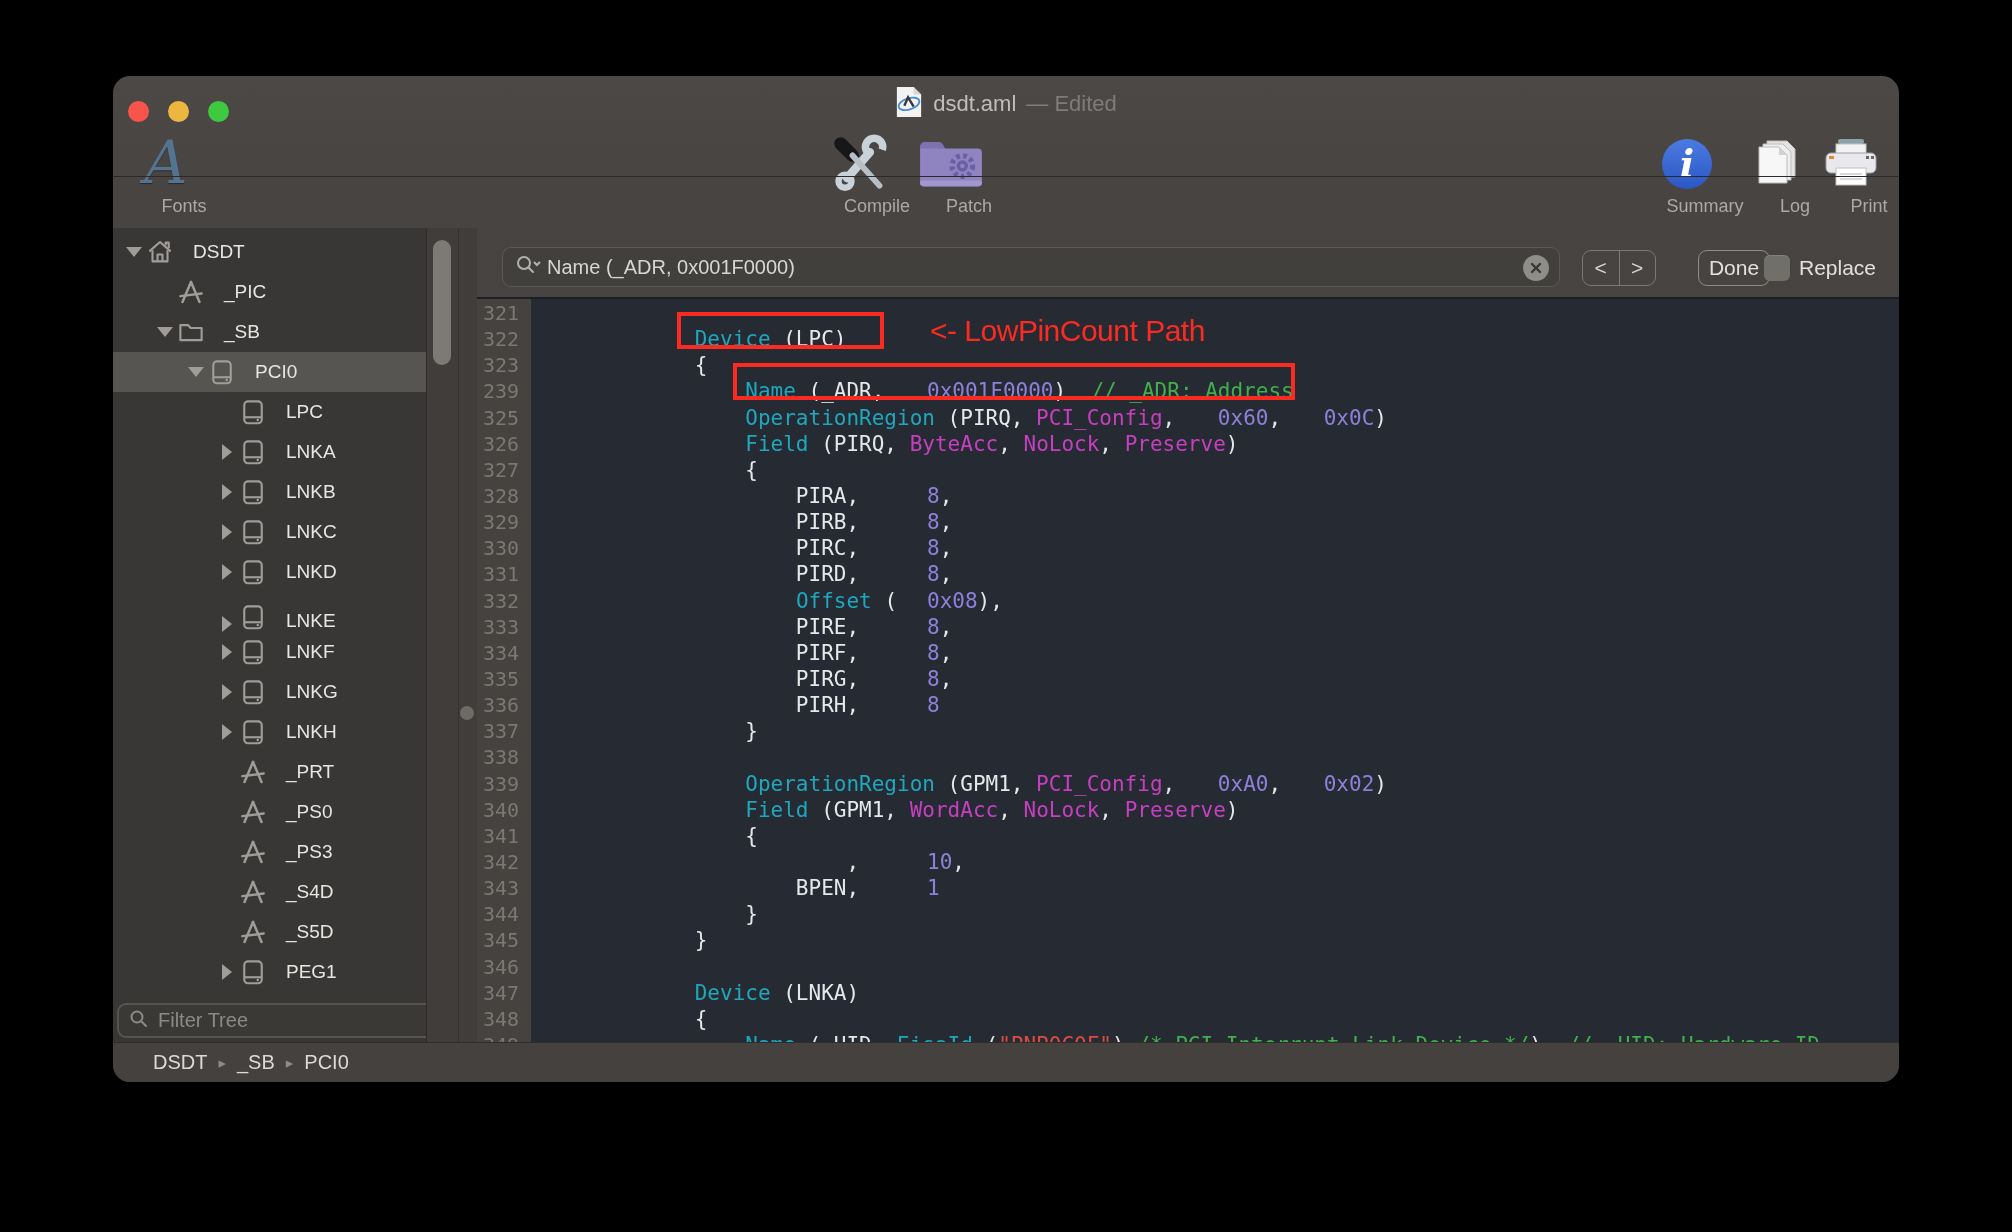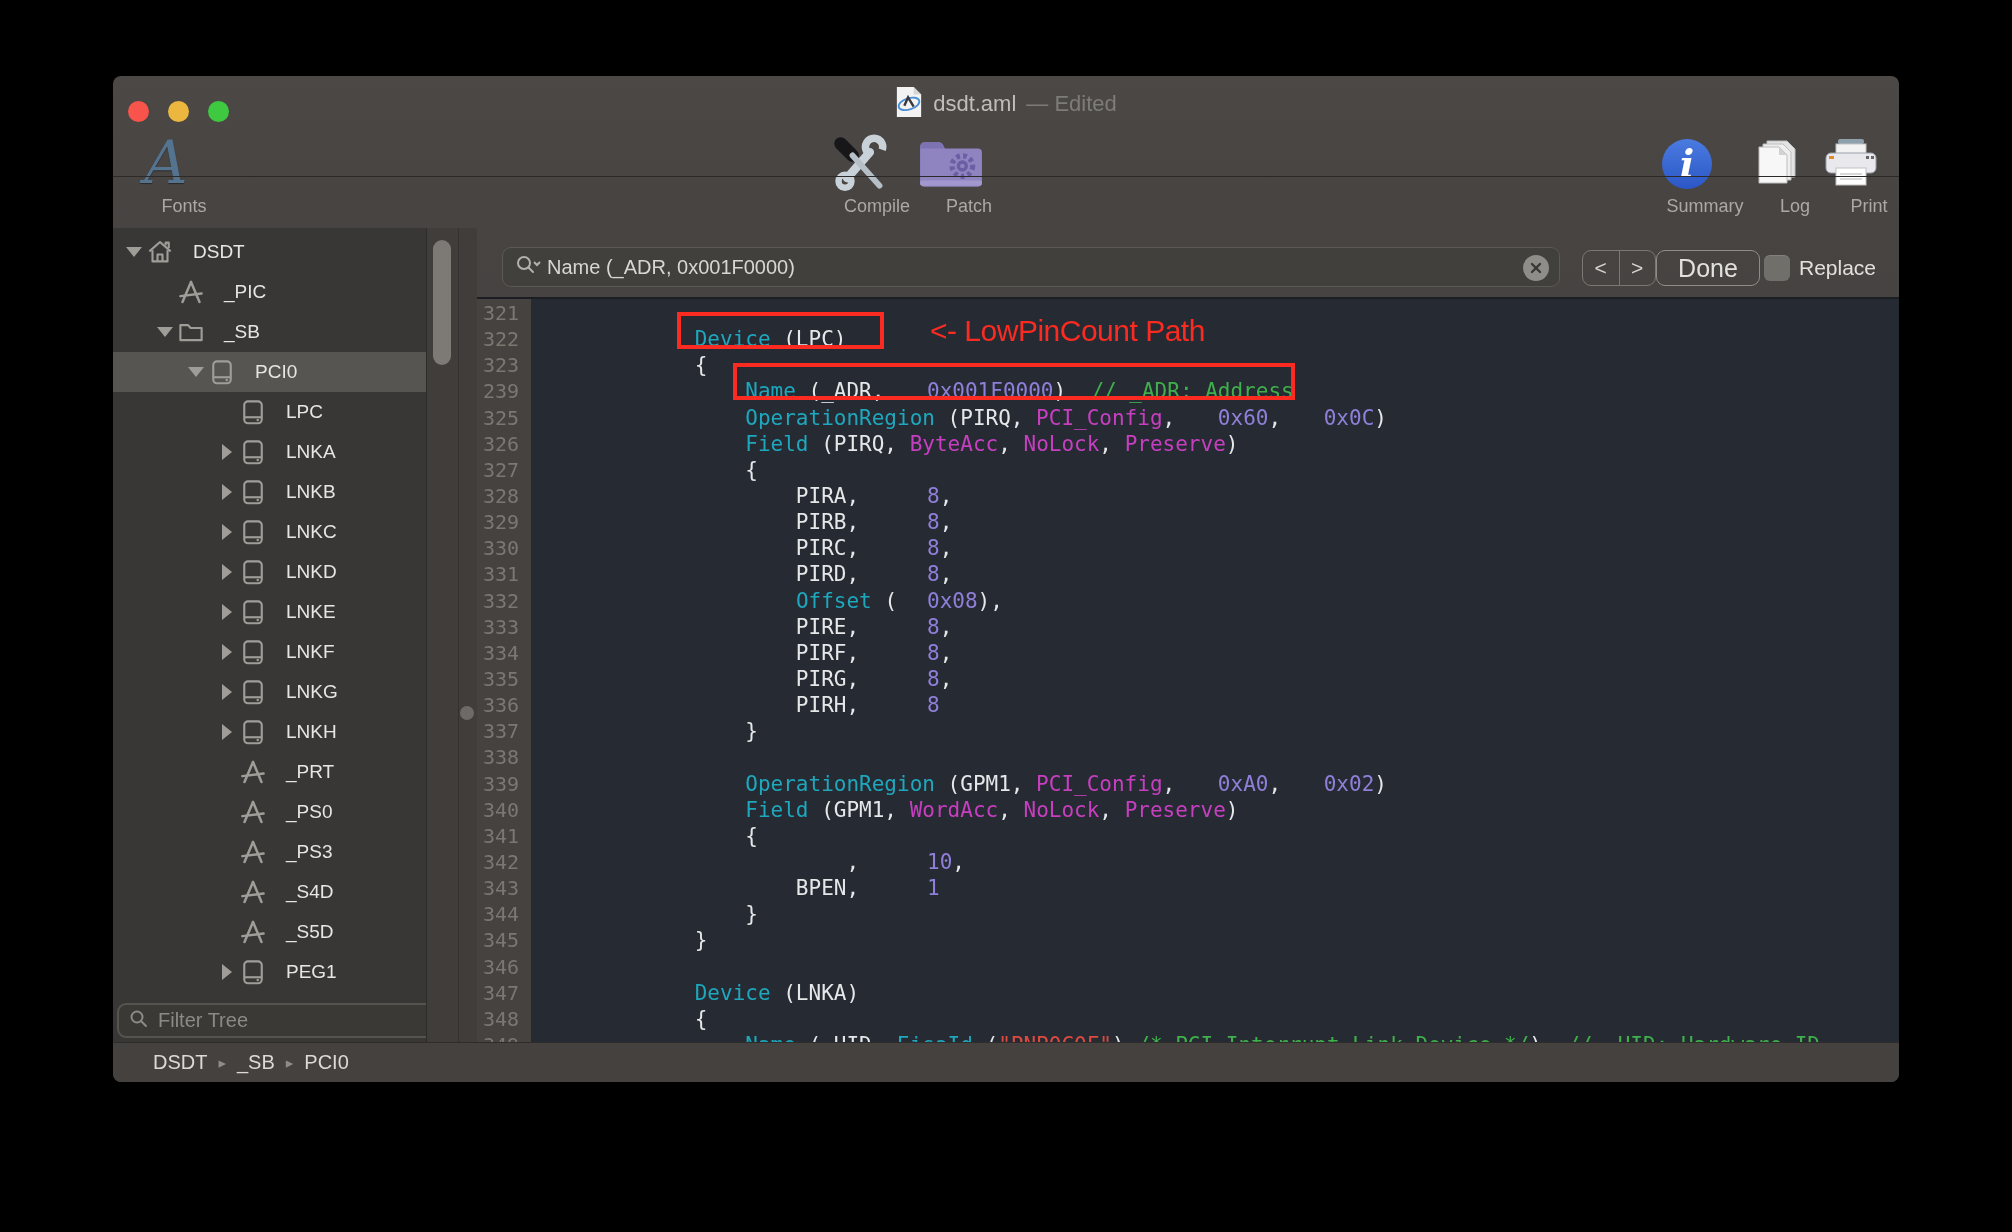--- a/index.html
+++ b/index.html
@@ -1,18 +1,18 @@
 <!DOCTYPE html>
 <html style="--anno-red: #fb2b21; --code-k: #1ea7bd; --code-t: #c73fc0; --code-n: #8f7fd9; --code-c: #3fb04b; --code-s: #dd4a40; --code-w: #e5e7e9; --editor-bg: #262b33; --tl-close: #f8544b; --tl-min: #ecb73e; --tl-zoom: #3ec940;"><head>
 <meta charset="utf-8">
 <style>
   html,body{margin:0;padding:0;width:2012px;height:1232px;background:#000;overflow:hidden;
             font-family:"Liberation Sans",sans-serif;}
   *{box-sizing:border-box;}
-  .window{position:absolute;left:113px;top:76px;width:1786px;height:1006px;border-radius:8px;
+  .window{position:absolute;left:113px;top:76px;width:1786px;height:1006px;border-radius:17px;
           background:linear-gradient(180deg,#4b4846 0%,#474442 12%,#434040 55%,#403d3b 100%);
           box-shadow:0 22px 60px rgba(0,0,0,.75);overflow:hidden;}
   
   .titlebar{position:absolute;left:0;top:0;right:0;height:52px;}
   .light{position:absolute;top:25px;width:21px;height:21px;border-radius:50%;}
   .light.r{left:15px;background:var(--tl-close);}
   .light.y{left:55px;background:var(--tl-min);}
   .light.g{left:95px;background:var(--tl-zoom);}
   .titlegroup{position:absolute;left:0;right:0;top:10px;display:flex;justify-content:center;
               align-items:center;gap:10px;}
@@ -59,22 +59,22 @@
   .findfield{position:absolute;left:25px;top:19px;width:1058px;height:40px;border:1px solid #5b5955;
              border-radius:9px;background:#42403d;display:flex;align-items:center;padding:0 12px;gap:4px;}
   .findtext{color:#d8d6d3;font-size:20px;border:none;background:transparent;outline:none;flex:1;
             font-family:"Liberation Sans",sans-serif;}
   .clearbtn{position:absolute;right:10px;top:7px;width:26px;height:26px;border-radius:50%;background:#8f8d88;
             display:flex;align-items:center;justify-content:center;}
   .segmented{position:absolute;left:1105px;top:22px;width:74px;height:36px;border:1.5px solid #7a7873;
              border-radius:9px;display:flex;}
   .segbtn{flex:1;display:flex;align-items:center;justify-content:center;color:#d6d4d1;font-size:21px;}
   .segbtn:first-child{border-right:1.5px solid #7a7873;}
-  .donebtn{position:absolute;left:1179px;top:22px;width:104px;height:36px;border:1.5px solid #8e8c87;
-           border-radius:9px;display:flex;align-items:center;justify-content:center;color:#e3e1de;font-size:25px;}
+  .donebtn{position:absolute;left:1221px;top:22px;width:72px;height:36px;border:1.5px solid #8e8c87;
+           border-radius:9px;display:flex;align-items:center;justify-content:center;color:#e3e1de;font-size:21px;}
   .replacewrap{position:absolute;left:1287px;top:22px;height:36px;display:flex;align-items:center;gap:9px;}
   .checkbox{width:26px;height:26px;border-radius:6px;background:#716f6a;box-shadow:inset 0 1px 0 rgba(255,255,255,.12);}
   .replacelabel{color:#e3e1de;font-size:21px;}
   
   .codearea{position:absolute;left:0;top:69px;right:0;bottom:0;border-top:2px solid #1b1e23;overflow:hidden;}
   .gutter{position:absolute;left:0;top:0;width:54px;bottom:0;background:#454240;padding-top:1px;}
   .lnum{height:26.15px;line-height:26.15px;padding-left:6px;color:#7b7872;
         font-family:"DejaVu Sans Mono",monospace;font-size:20px;}
   .codebg{position:absolute;left:54px;top:0;right:0;bottom:0;background:var(--editor-bg);padding-top:1px;}
   .cline{margin:0;height:26.15px;line-height:26.15px;padding-left:12px;white-space:pre;
@@ -288,21 +288,21 @@
           <span class="tri right"></span>
           <span class="ticon">
             <svg viewBox="0 0 24 24" fill="none" stroke="#a09d99" stroke-width="1.7">
               <rect x="5" y="3.5" width="14" height="17.5" rx="3"></rect>
               <path d="M5.5 16.2 H18.5"></path>
               <circle cx="15.8" cy="18.4" r="1" fill="#a09d99" stroke="none"></circle>
             </svg>
           </span>
           <span class="tlabel">LNKD</span>
         </div>
-        <div class="trow" style="padding-left: 103px;">
+        <div class="trow" style="padding-left: 103px; align-items: flex-end;">
           <span class="tri right"></span>
           <span class="ticon">
             <svg viewBox="0 0 24 24" fill="none" stroke="#a09d99" stroke-width="1.7">
               <rect x="5" y="3.5" width="14" height="17.5" rx="3"></rect>
               <path d="M5.5 16.2 H18.5"></path>
               <circle cx="15.8" cy="18.4" r="1" fill="#a09d99" stroke="none"></circle>
             </svg>
           </span>
           <span class="tlabel">LNKE</span>
         </div>

